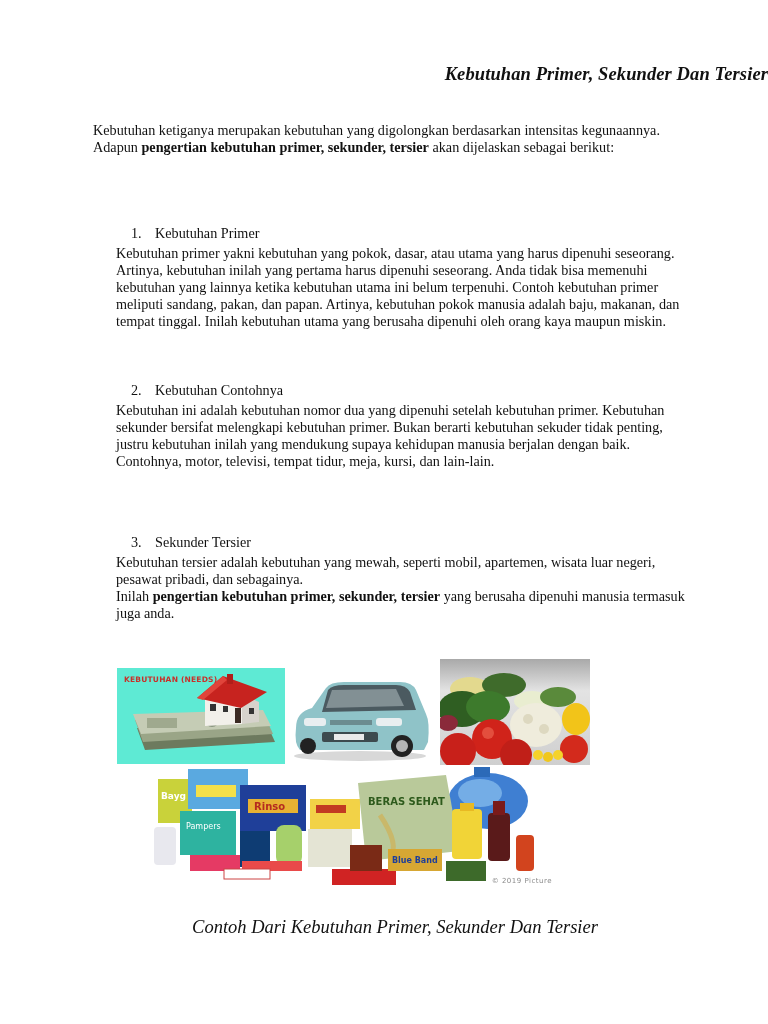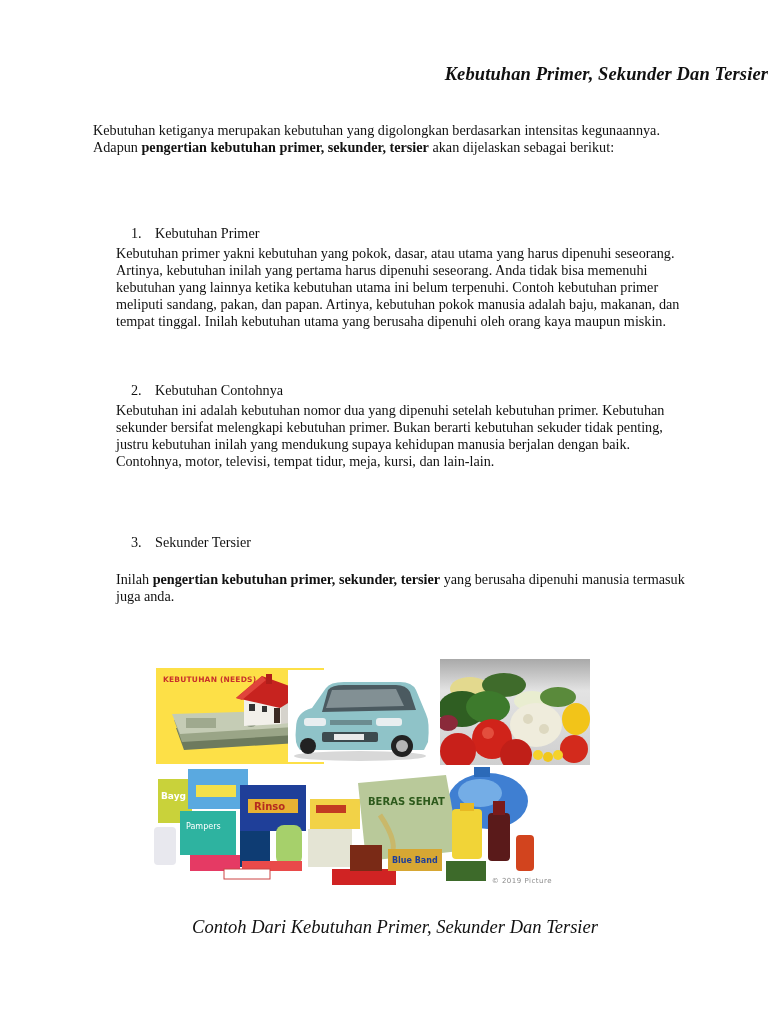--- a/index.html
+++ b/index.html
@@ -8,21 +8,21 @@
   .page-title { position:absolute; top:52px; left:0; width:768px; text-align:right;
          font-size:18.5px; font-weight:bold; font-style:italic; letter-spacing:0.1px; }
   .para { position:absolute; font-size:14.2px; line-height:17px; margin:0; }
   .intro { left:93px; top:122px; width:600px; }
   .heading { position:absolute; left:123px; font-size:14.2px; font-weight:normal; margin:8px; }
   .heading .num { display:inline-block; width:24px; }
   .body { left:116px; width:580px;font-family:Liberation Serif, serif; }
   b { font-weight:bold; }
 
   .img { position:absolute; overflow:hidden; }
-  .img-house { left:117px; top:668px; width:168px; height:96px; background:#fde047;margin-left:39px; }
+  .img-house { left:117px; top:668px; width:168px; height:96px; background:#5eead4; }
   .img-car { left:288px; top:670px; width:145px; height:92px; background:#fff; }
   .img-veg { left:440px; top:659px; width:150px; height:106px;
     background:linear-gradient(#a9a9a9 0%, #e3e3e3 30%, #cfcfcf 100%); }
   .img-groc { left:150px; top:765px; width:408px; height:122px; background:#fff; }
   .caption { position:absolute; top:898px; left:0; width:790px; text-align:center;
      font-size:18.5px; font-style:italic; }
   .needs-label { position:absolute; left:7px; top:7px; font-family:"DejaVu Sans", sans-serif;
      font-weight:bold; font-size:7.5px; color:#c8312b; letter-spacing:0.2px; }
   .watermark { position:absolute; right:6px; bottom:2px; font-family:"DejaVu Sans", sans-serif;
      font-size:7px; color:#8a8a8a; letter-spacing:0.5px; }
@@ -34,21 +34,21 @@
 
 <p class="para intro"><span>Kebutuhan ketiganya merupakan kebutuhan yang digolongkan berdasarkan intensitas kegunaannya. Adapun </span><b>pengertian kebutuhan primer, sekunder, tersier</b><span> akan dijelaskan sebagai berikut:</span></p>
 
 <h2 class="heading" style="top:217px"><span class="num">1.</span><span>Kebutuhan Primer</span></h2>
 <p class="para body" style="top:245px">Kebutuhan primer yakni kebutuhan yang pokok, dasar, atau utama yang harus dipenuhi seseorang. Artinya, kebutuhan inilah yang pertama harus dipenuhi seseorang. Anda tidak bisa memenuhi kebutuhan yang lainnya ketika kebutuhan utama ini belum terpenuhi. Contoh kebutuhan primer meliputi sandang, pakan, dan papan. Artinya, kebutuhan pokok manusia adalah baju, makanan, dan tempat tinggal. Inilah kebutuhan utama yang berusaha dipenuhi oleh orang kaya maupun miskin.</p>
 
 <h2 class="heading" style="top:374px"><span class="num">2.</span><span>Kebutuhan Contohnya</span></h2>
 <p class="para body" style="top:402px"><span>Kebutuhan ini adalah kebutuhan nomor dua yang dipenuhi setelah kebutuhan primer. Kebutuhan sekunder bersifat melengkapi kebutuhan primer. Bukan berarti kebutuhan sekuder tidak penting, justru kebutuhan inilah yang mendukung supaya kehidupan manusia berjalan dengan baik.</span><br><span>Contohnya, motor, televisi, tempat tidur, meja, kursi, dan lain-lain.</span></p>
 
 <h2 class="heading" style="top:526px"><span class="num">3.</span><span>Sekunder Tersier</span></h2>
-<p class="para body" style="top:554px"><br><span>Inilah </span><b>pengertian kebutuhan primer, sekunder, tersier</b><span> yang berusaha dipenuhi manusia termasuk juga anda.</span></p>
+<p class="para body" style="top:554px"><span>Kebutuhan tersier adalah kebutuhan yang mewah, seperti mobil, apartemen, wisata luar negeri, pesawat pribadi, dan sebagainya.</span><br><span>Inilah </span><b>pengertian kebutuhan primer, sekunder, tersier</b><span> yang berusaha dipenuhi manusia termasuk juga anda.</span></p>
 
 <div class="img img-house">
   <span class="needs-label">KEBUTUHAN (NEEDS)</span>
   <svg width="168" height="96" viewBox="0 0 168 96">
 
     <polygon points="20,60 150,56 158,74 28,82" fill="#6d7a5e"></polygon>
     <polygon points="18,52 148,48 156,66 26,74" fill="#9aa587"></polygon>
     <polygon points="16,46 146,42 154,58 24,66" fill="#c5ccb5"></polygon>
     <rect x="30" y="50" width="30" height="10" fill="#8e9a7d" opacity="0.7"></rect>
     <circle cx="95" cy="52" r="7" fill="#7b8770" opacity="0.8"></circle>

